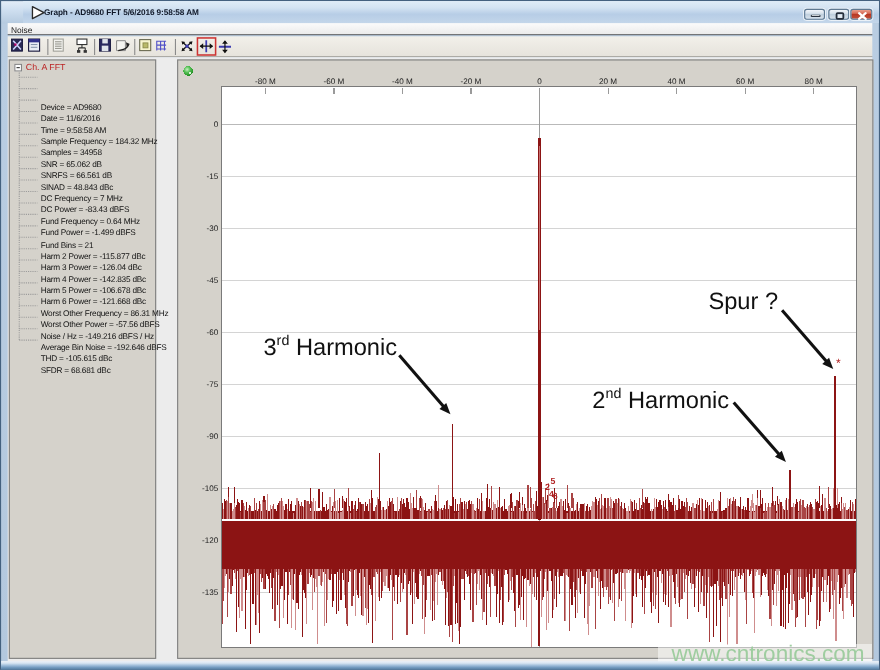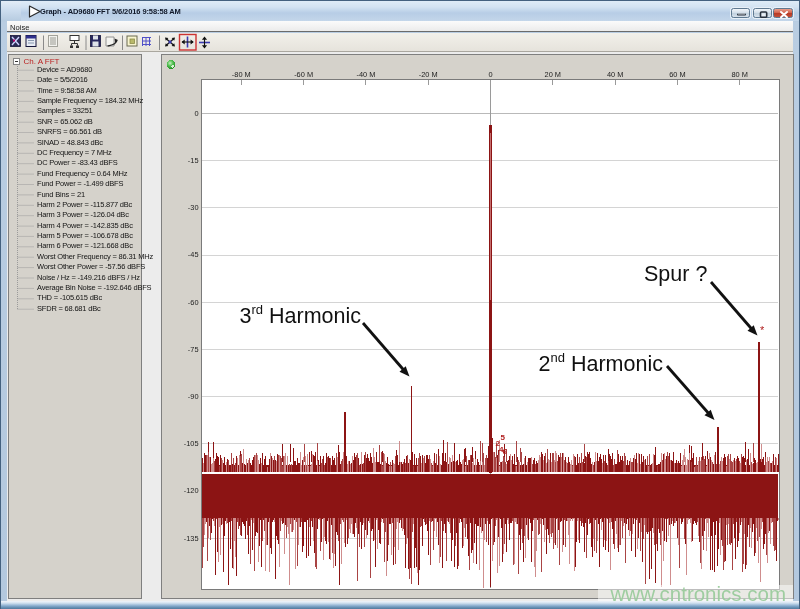--- a/index.html
+++ b/index.html
@@ -18,21 +18,21 @@
 .toolbar { position:absolute; left:7px; top:33px; width:786px; height:19px;
   background:linear-gradient(180deg,#f2f0ea,#e6e3dc); border-bottom:1px solid #aaa79f; }
 .content { position:absolute; left:7px; top:52px; width:786px; height:549px; background:#ececec; }
 .panel { position:absolute; background:#d5d2cb; border:1px solid #7f7f7f; }
 .tpanel { left:8px; top:54px; width:134px; height:545px; }
 .cpanel { left:161px; top:54px; width:633px; height:545px; }
 .tconn { position:absolute; left:0; top:0; }
 .troot { position:absolute; left:14.5px; top:1.5px; font-size:8px; color:#bb2222; }
 .tbox { position:absolute; left:4px; top:2.5px; width:7px; height:7px; background:#fff; border:1px solid #848484; }
 .tbox div { position:absolute; left:1px; top:2.4px; width:3.4px; height:0.9px; background:#333; }
-.ti { position:absolute; left:28px; font-size:7.5px; color:#141414; white-space:nowrap; letter-spacing:-0.2px; }
+.ti { position:absolute; left:28px; font-size:7.5px; color:#141414; white-space:nowrap; letter-spacing:-0.2px;margin-top:28px; }
 .botframe { position:absolute; left:1px; right:1px; bottom:0; height:8px;
   background:linear-gradient(180deg,#f0f4f9 0,#d3e2f0 2px,#9dbcd9 4px,#6d96bb 6px,#53799c 8px); }
 svg { position:absolute; }
 </style></head><body>
 <div class="frame"></div>
 <div class="titlebar">
  <svg class="ticon" width="13" height="13" viewBox="0 0 13 13">
       <path d="M1.5 1L12 6.5L1.5 12Z" fill="#ffffff" stroke="#2a2a2a" stroke-width="1.2" stroke-linejoin="round"></path>
     </svg>
  <div class="ttext">Graph - AD9680 FFT 5/6/2016 9:58:58 AM</div>
@@ -130,24 +130,24 @@
         <path d="M8.5 233.4H25"></path>
         <path d="M8.5 243.8H25"></path>
         <path d="M8.5 254.2H25"></path>
       </g>
     </svg>
  <div class="tbox">
       <div></div>
     </div>
  <div class="troot">Ch. A FFT</div>
  <div class="ti" style="top:9.8px">Device = AD9680</div>
-    <div class="ti" style="top:20.2px">Date = 5/5/2016</div>
+    <div class="ti" style="top:20.2px">Date = 11/6/2016</div>
     <div class="ti" style="top:30.6px">Time = 9:58:58 AM</div>
     <div class="ti" style="top:41.0px">Sample Frequency = 184.32 MHz</div>
-    <div class="ti" style="top:51.4px">Samples = 33251</div>
+    <div class="ti" style="top:51.4px">Samples = 34958</div>
     <div class="ti" style="top:61.8px">SNR = 65.062 dB</div>
     <div class="ti" style="top:72.1px">SNRFS = 66.561 dB</div>
     <div class="ti" style="top:82.5px">SINAD = 48.843 dBc</div>
     <div class="ti" style="top:92.9px">DC Frequency = 7 MHz</div>
     <div class="ti" style="top:103.3px">DC Power = -83.43 dBFS</div>
     <div class="ti" style="top:113.7px">Fund Frequency = 0.64 MHz</div>
     <div class="ti" style="top:124.1px">Fund Power = -1.499 dBFS</div>
     <div class="ti" style="top:134.5px">Fund Bins = 21</div>
     <div class="ti" style="top:144.9px">Harm 2 Power = -115.877 dBc</div>
     <div class="ti" style="top:155.3px">Harm 3 Power = -126.04 dBc</div>

